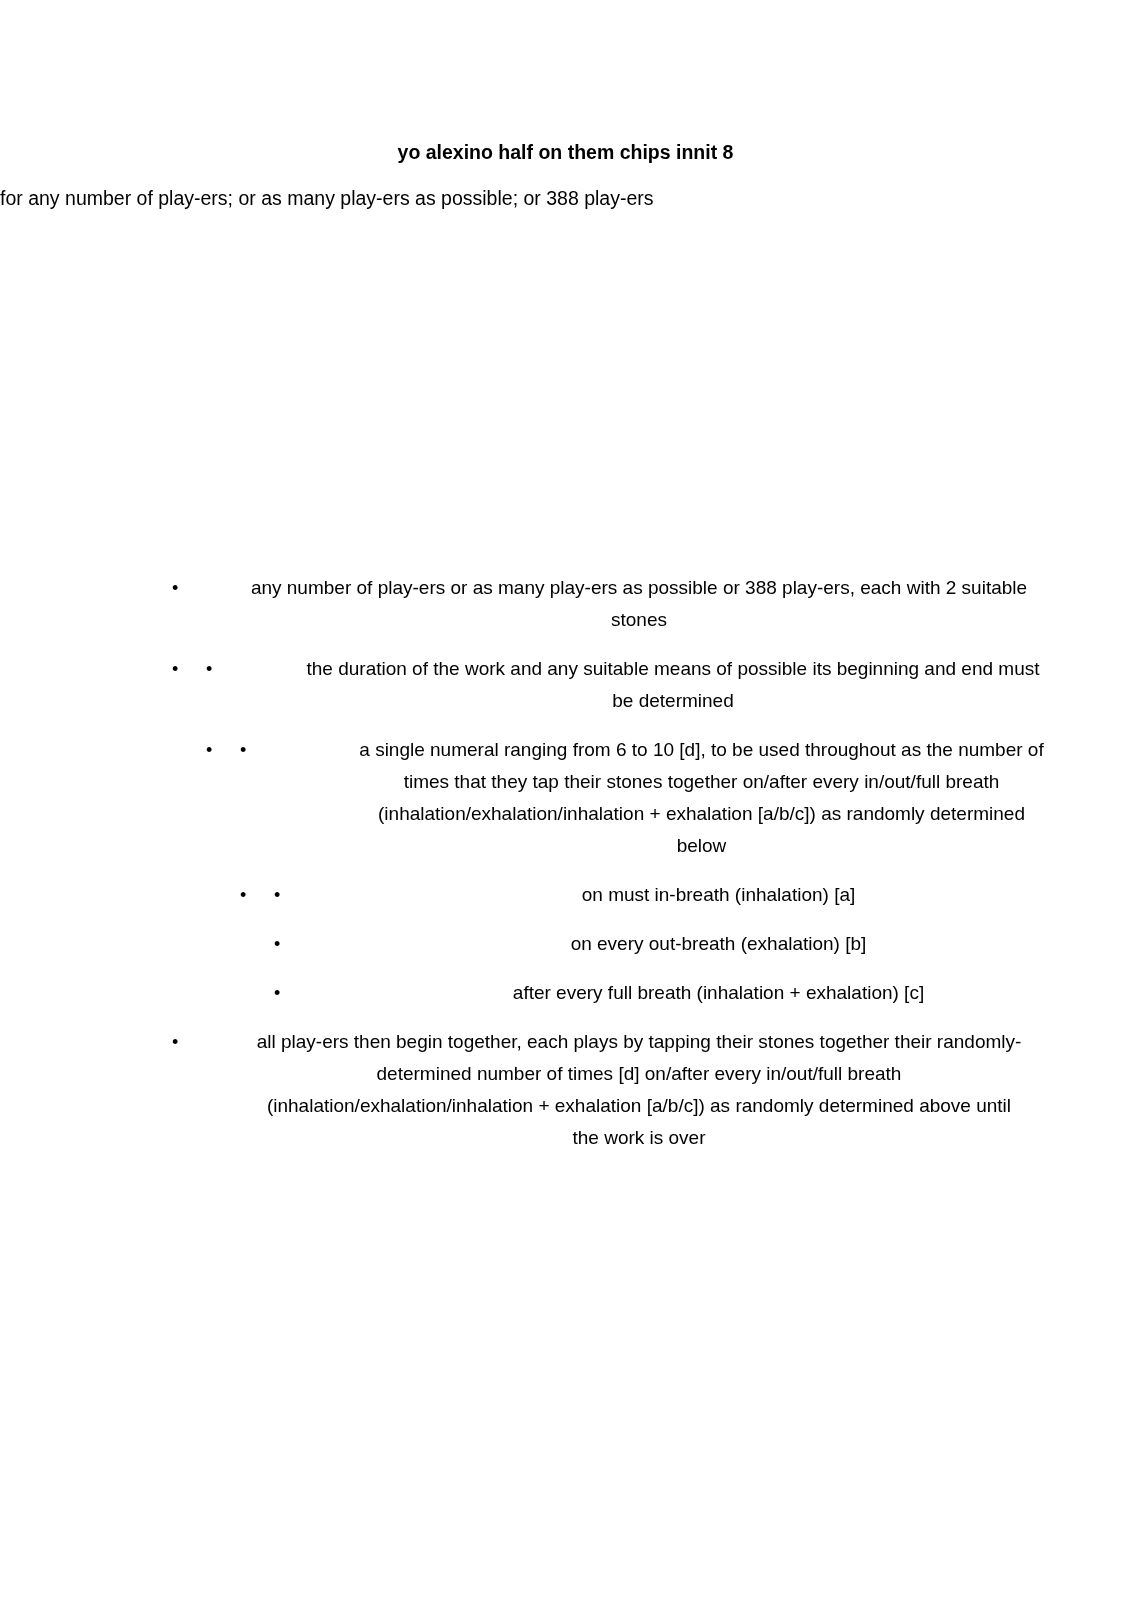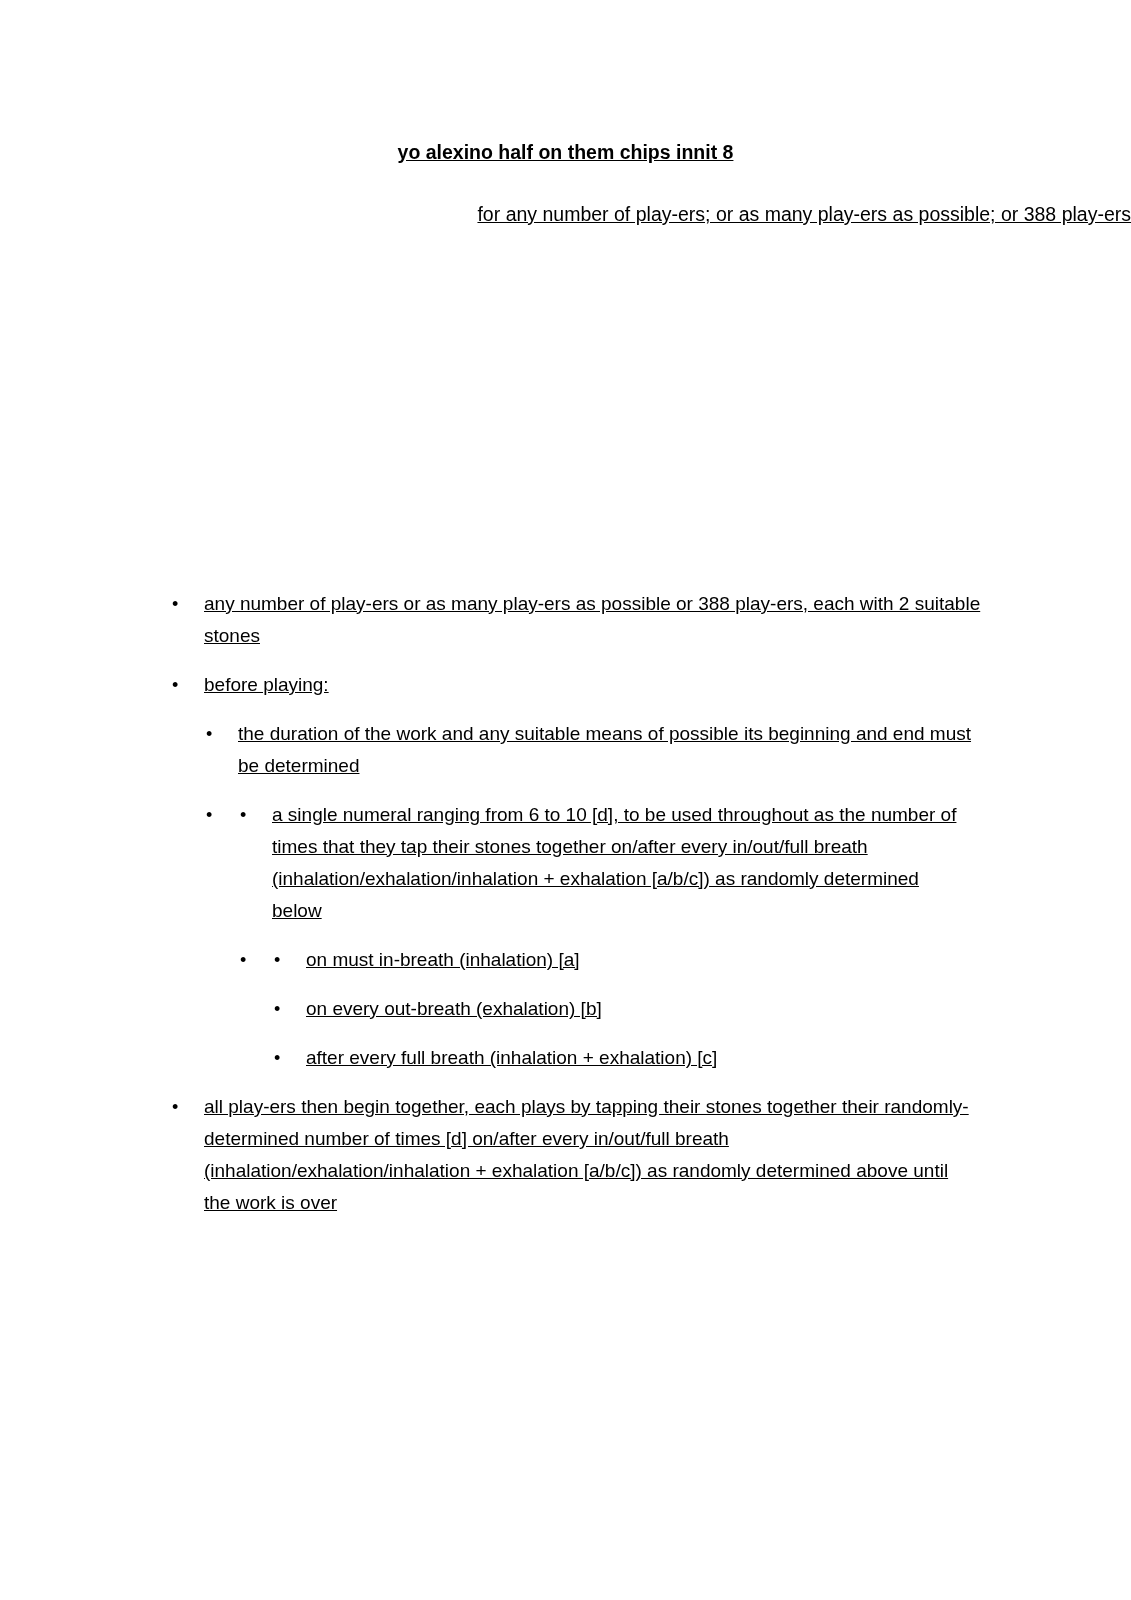--- a/index.html
+++ b/index.html
@@ -12,32 +12,31 @@
     height: 1600px;
     overflow: hidden;
     font-family: "Liberation Sans", sans-serif;
     color: #000000;
   }
   .page {
     position: relative;
     width: 1131px;
     height: 1600px;
     background: #ffffff;
-    text-decoration: underline;
   }
   .doc-title {
     padding-top: 140px;
     text-align: center;
     font-weight: 700;
     font-size: 19.5px;
     line-height: 24px;
   }
   .doc-subtitle {
-    margin-top: 38px;
-    text-align: right;
+    margin-top: 22px;
+    text-align: left;
     font-weight: 400;
     font-size: 19.5px;
     line-height: 24px;
   }
   ul.lst {
     list-style: none;
     margin: 362px 0 0 170px;
     padding: 0;
     font-size: 19px;
     line-height: 32px;
@@ -56,20 +55,21 @@
     position: absolute;
     left: 2px;
     top: 0;
     font-size: 18px;
     line-height: 32px;
   }
   .txt {
     display: block;
     white-space: pre-line;
     max-width: 870px;
+    text-align: center;
   }
 </style>
 </head>
 <body>
 
 <div class="page">
 
   <div class="doc-title">yo alexino half on them chips innit 8</div>
 
   <div class="doc-subtitle">for any number of play-ers; or as many play-ers as possible; or 388 play-ers</div>
@@ -77,21 +77,20 @@
   <ul class="lst">
 
     <li>
       <span class="blt">•</span>
       <span class="txt">any number of play-ers or as many play-ers as possible or 388 play-ers, each with 2 suitable
 stones</span>
     </li>
 
     <li>
       <span class="blt">•</span>
-      <span class="txt">before playing:</span>
 
       <ul>
 
         <li>
           <span class="blt">•</span>
           <span class="txt">the duration of the work and any suitable means of possible its beginning and end must
 be determined</span>
         </li>
 
         <li>

